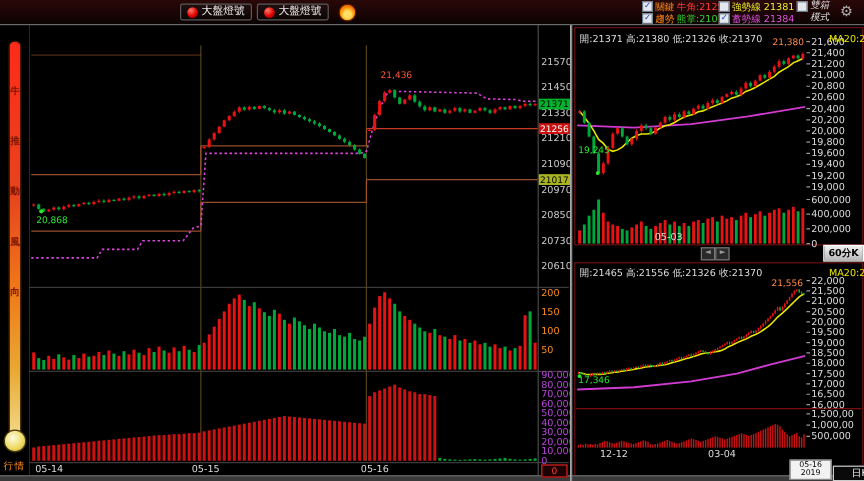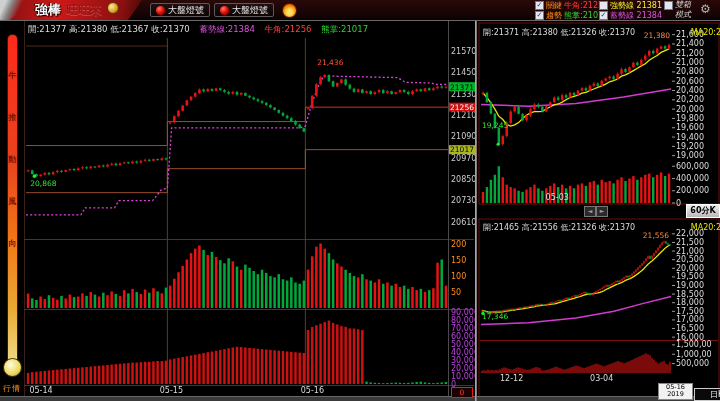--- a/index.html
+++ b/index.html
@@ -82,25 +82,20 @@
     border:1px solid #888;color:#000;font-size:6.5px;line-height:7px;text-align:center;z-index:10;}
   #kline-btn{position:absolute;left:694px;top:388px;width:23px;height:11px;background:#0a0a0a;
     border:1px solid #ccc;color:#fff;font-size:8px;line-height:11px;text-align:center;z-index:10;padding-left:10px;}
 </style>
 </head>
 <body>
 
 <div id="app">
 
   <div id="topbar">
-    <div id="logo">
-      <span id="logo-main">強棒</span>
-      <span id="logo-sub">旺旺來</span>
-      <span id="logo-badge"></span>
-    </div>
     <div class="tbtn" id="btn-market">
       <span class="redball"></span>
       <span>大盤燈號</span>
     </div>
     <div class="tbtn" id="btn-futures">
       <span class="redball"></span>
       <span>大盤燈號</span>
     </div>
     <span id="flame"></span>
     <div class="tgl-group" id="grpA">
@@ -142,26 +137,20 @@
     <div id="bulb"></div>
     <div id="thermo-label">行情</div>
     <div id="thermo-label2">溫度計</div>
   <div class="thermo-tick" style="top: 50px;">牛</div>
       <div class="thermo-tick" style="top: 92px;">推</div>
       <div class="thermo-tick" style="top: 134px;">動</div>
       <div class="thermo-tick" style="top: 176px;">風</div>
       <div class="thermo-tick" style="top: 218px;">向</div>
     </div>
 
-  <div class="hdr" id="main-header">
-    <span class="h-white">開:21377 高:21380 低:21367 收:21370</span>
-    <span class="h-mag">蓄勢線:21384</span>
-    <span class="h-red">牛角:21256</span>
-    <span class="h-green">熊掌:21017</span>
-  </div>
   <div class="hdr" id="hdr-60">
     <span class="h-white">開:21371 高:21380 低:21326 收:21370</span>
     <span class="h-yellow">MA20:21095</span>
     <span class="h-mag">MA100:20429</span>
   </div>
   <div class="hdr" id="hdr-daily">
     <span class="h-white">開:21465 高:21556 低:21326 收:21370</span>
     <span class="h-yellow">MA20:20383</span>
     <span class="h-mag">MA100:18082</span>
   </div>

